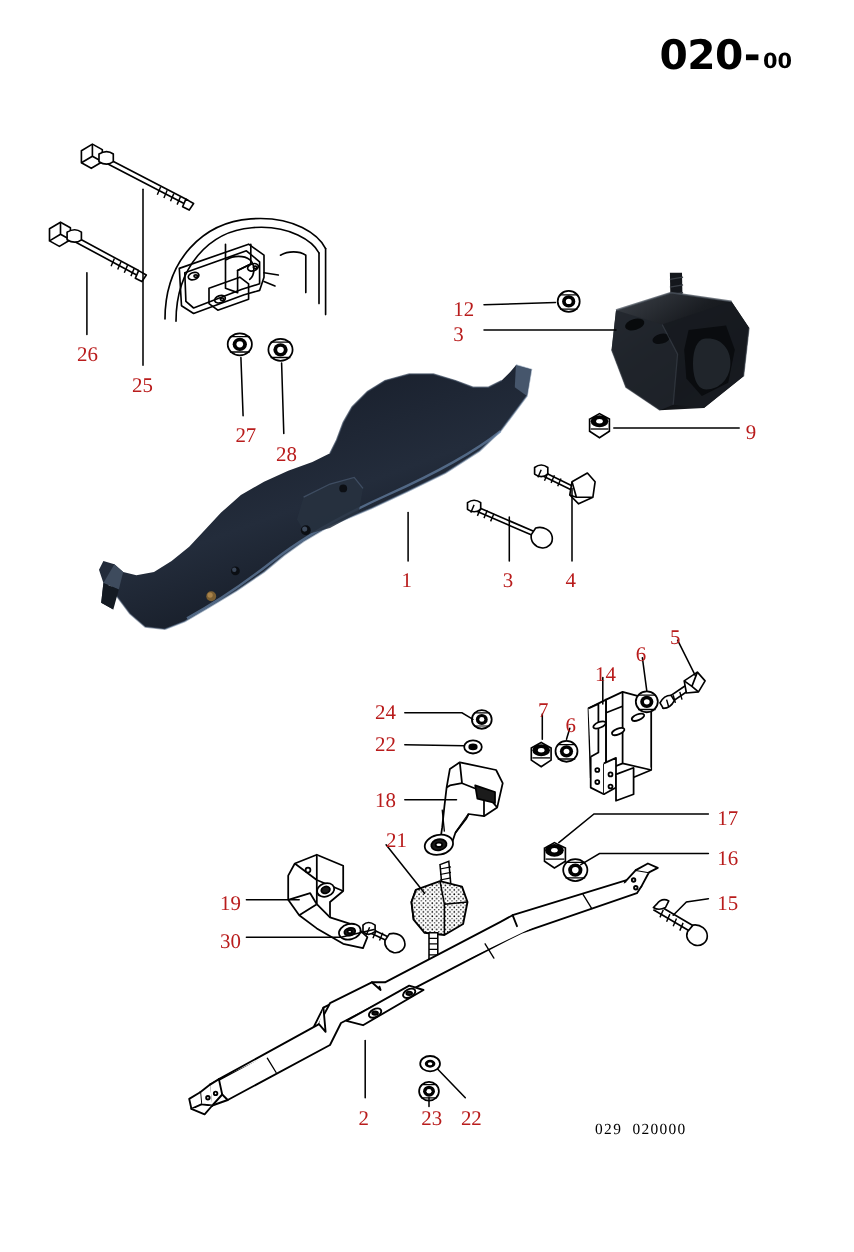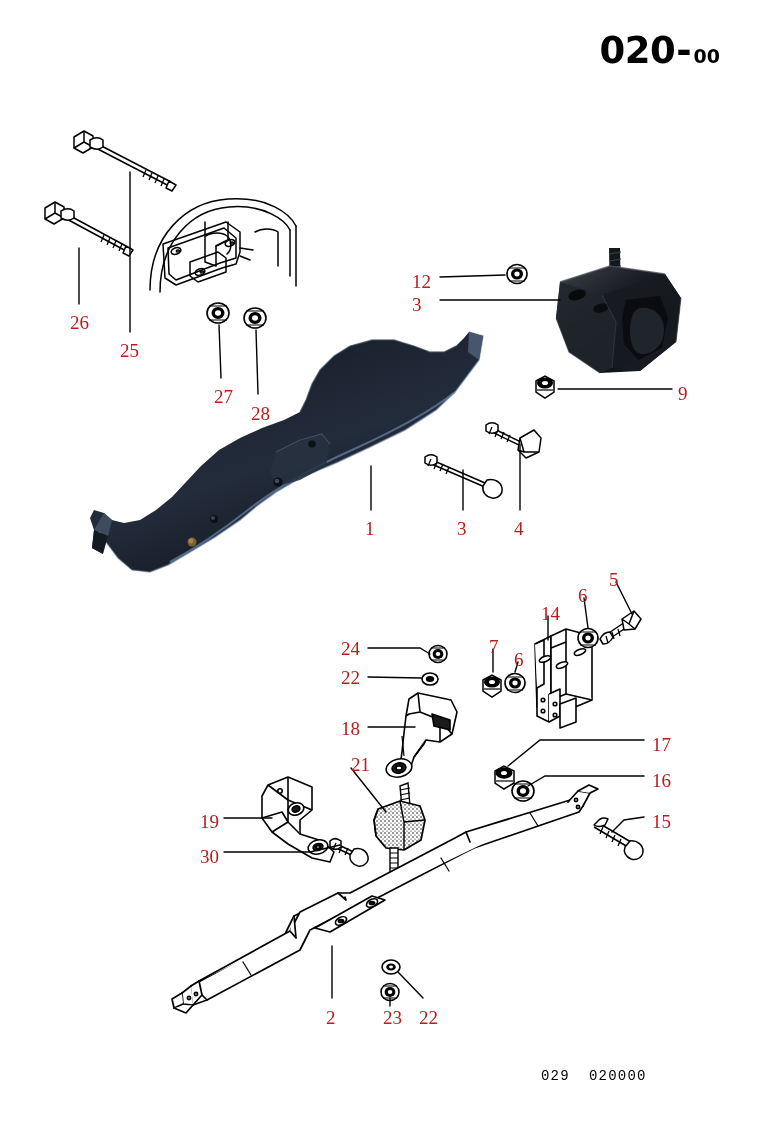--- a/index.html
+++ b/index.html
@@ -8,21 +8,21 @@
   #page{position:absolute;left:0;top:0;width:776px;height:852px;background:#fff;}
 
   
   #header-number{position:absolute;right:56px;top:32px;display:flex;align-items:flex-end;}
   #header-number .big{font-family:"DejaVu Sans",sans-serif;font-weight:700;
        font-size:37px;line-height:37px;letter-spacing:-0.5px;}
   #header-number .dash{font-family:"DejaVu Sans",sans-serif;font-weight:700;
        font-size:37px;line-height:37px;margin:0 2px 0 1px;}
   #header-number .small{font-family:"DejaVu Sans",sans-serif;font-weight:700;
        font-size:19px;line-height:19px;padding-bottom:3px;}
-  #footer-code{position:absolute;left:541px;top:1068px;font-family:Liberation Mono, monospace;
+  #footer-code{position:absolute;left:541px;top:1020px;font-family:Liberation Serif, serif;
        font-size:14px;letter-spacing:1.2px;white-space:pre;}
 
   
   .callout{position:absolute;font-family:"Liberation Serif",serif;font-size:19px;
        line-height:19px;color:#b91c1c;white-space:nowrap;}
 
   svg.overlay{position:absolute;left:0;top:0;width:776px;height:1138px;overflow:visible;}
   svg.overlay *{vector-effect:non-scaling-stroke;}
 </style>
 </head>

